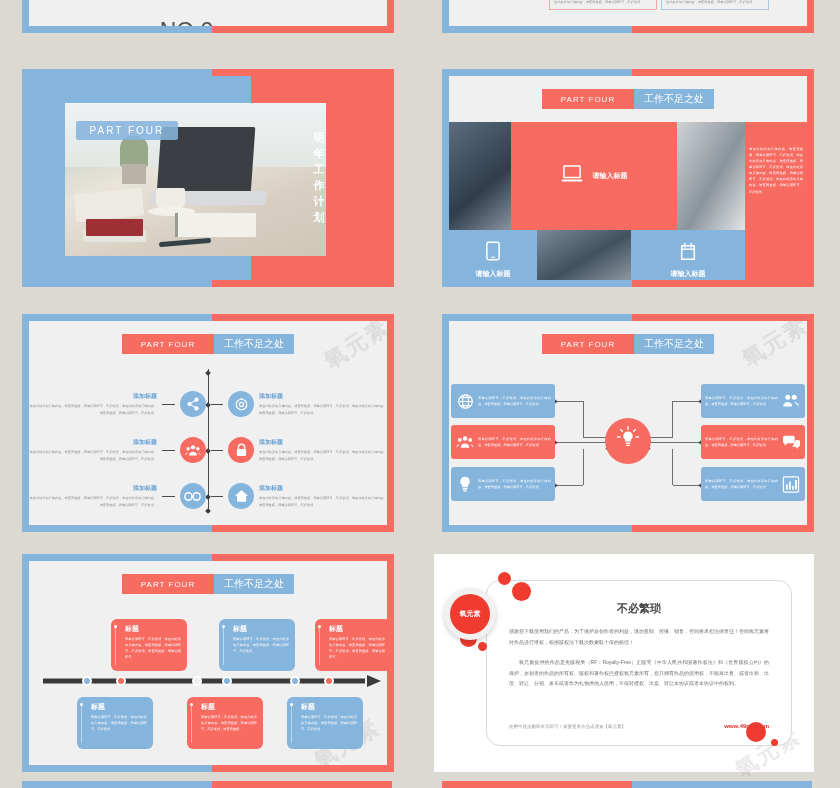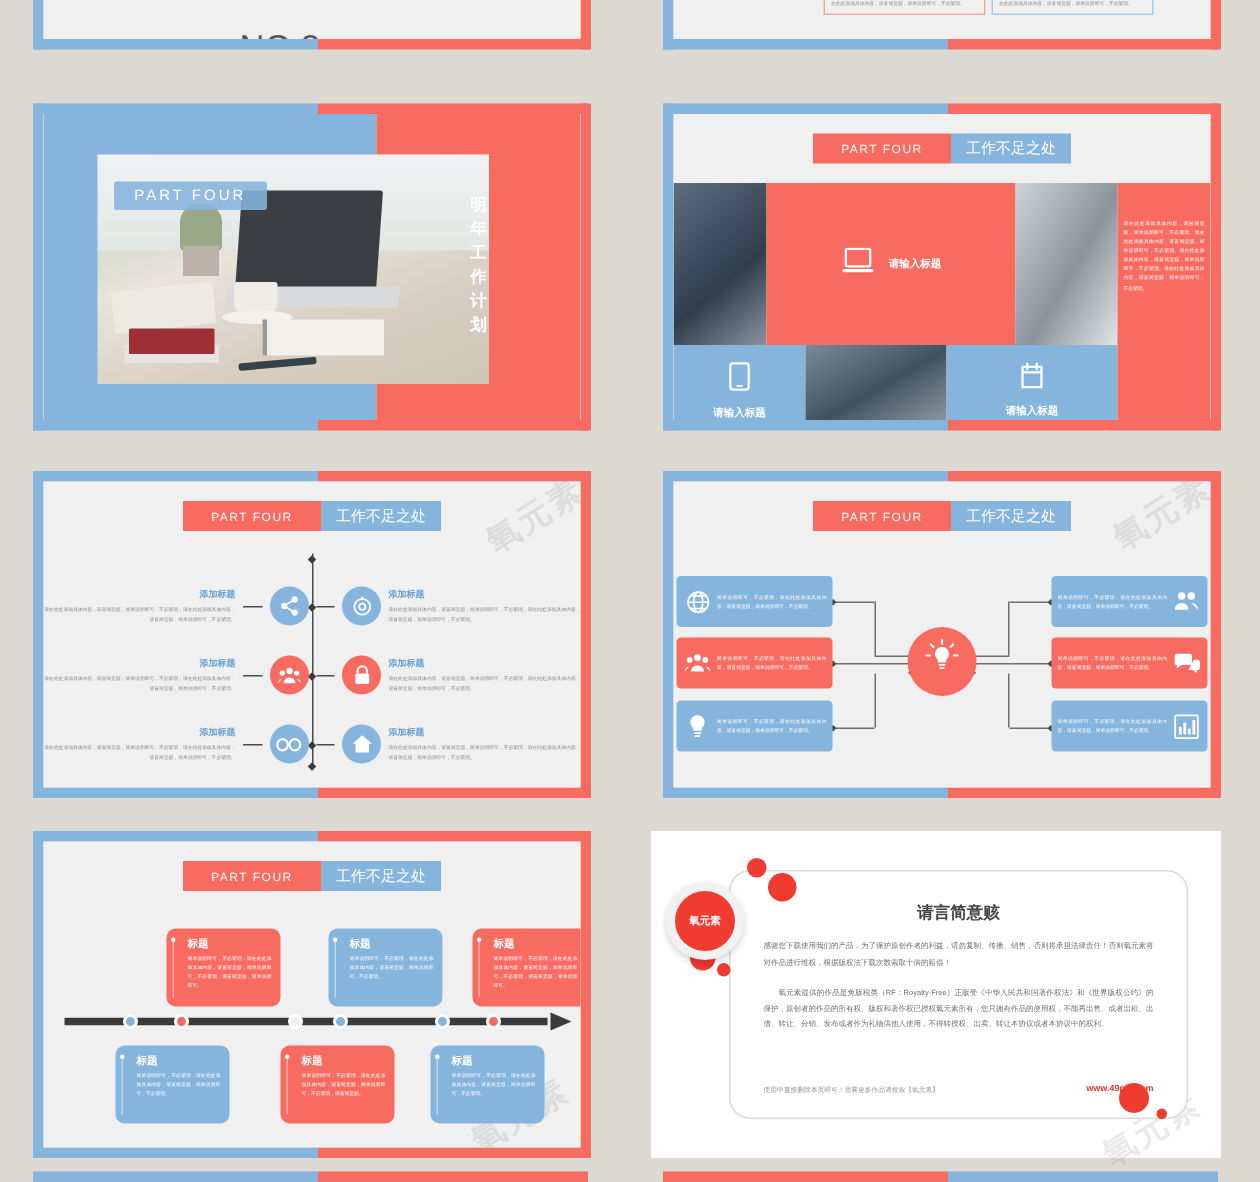--- a/index.html
+++ b/index.html
@@ -595,21 +595,21 @@
         </div>
       </div>
     </div>
   </div>
 
   <div class="slide" style="left:420px;top:547px;">
     <div class="cp" style="position:absolute;left:14px;top:7px;right:14px;bottom:7px;">
       <div class="wm" style="right:10px;bottom:4px;">氧元素</div>
 
       <div class="card">
-        <h3>请言简意赅</h3>
+        <h3>不必繁琐</h3>
         <div class="body">感谢您下载使用我们的产品，为了保护原创作者的利益，请勿复制、传播、销售，否则将承担法律责任！否则氧元素将对作品进行维权，根据版权法下载次数索取十倍的赔偿！</div>
         <div class="body" style="text-indent:10px;">氧元素提供的作品是免版税类（RF：Royalty-Free）正版受《中华人民共和国著作权法》和《世界版权公约》的保护，原创者的作品的所有权、版权和著作权已授权氧元素所有，您只拥有作品的使用权，不能再出售、或者出租、出借、转让、分销、发布或者作为礼物供他人使用，不得转授权、出卖、转让本协议或者本协议中的权利。</div>
         <div class="foot">
           <span class="lf">使用中直接删除本页即可！需要更多作品请搜索【氧元素】</span>
           <span class="url">www.49pic.com</span>
         </div>
       </div>
 
       <div class="bub" style="left:64px;top:18px;width:13px;height:13px;"></div>
       <div class="bub" style="left:78px;top:28px;width:19px;height:19px;"></div>

